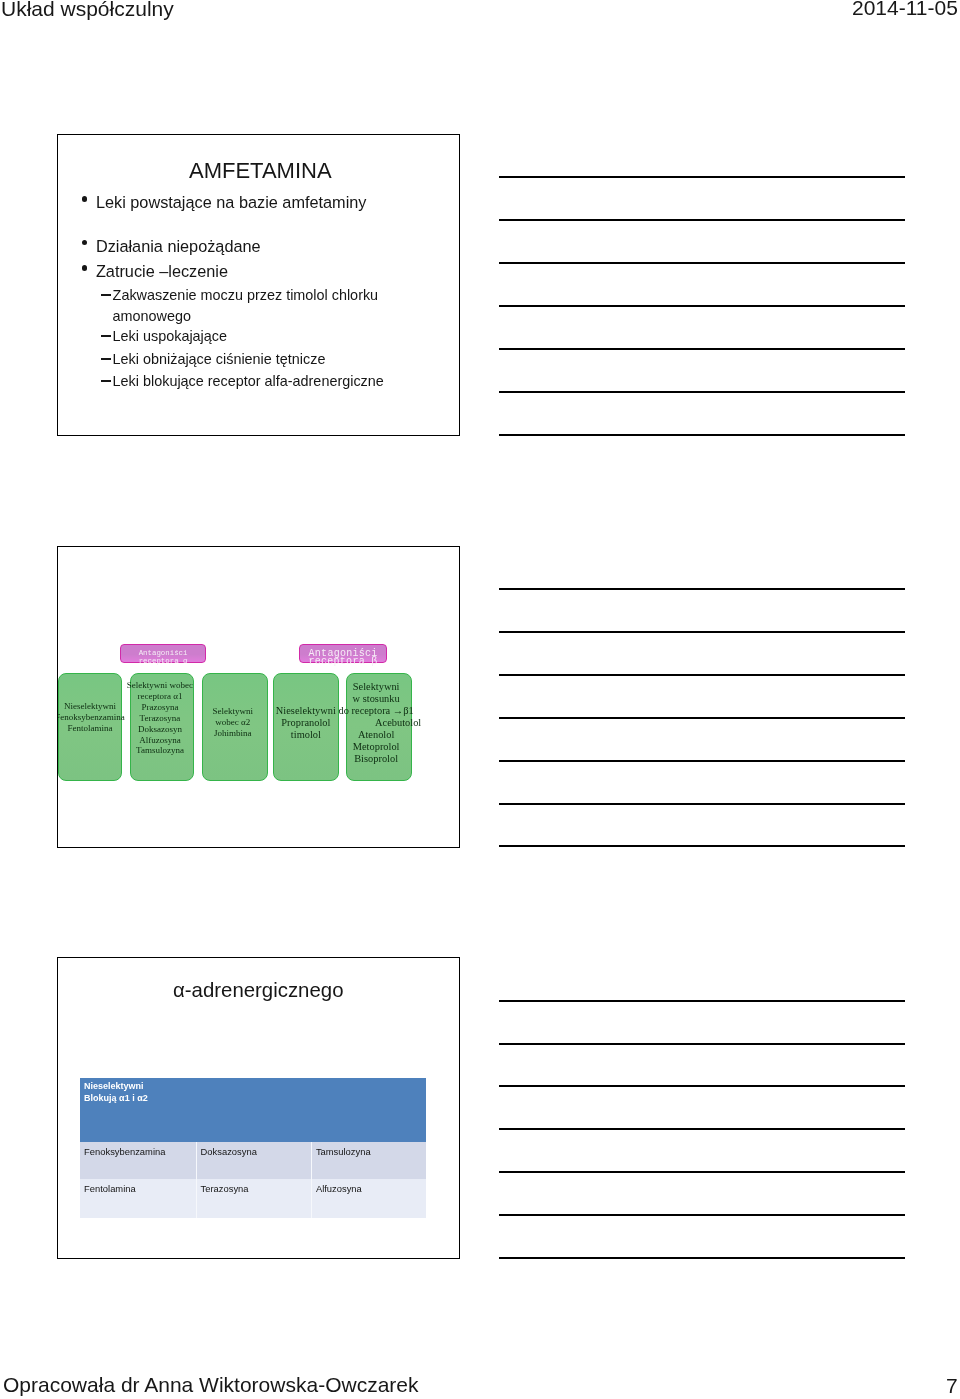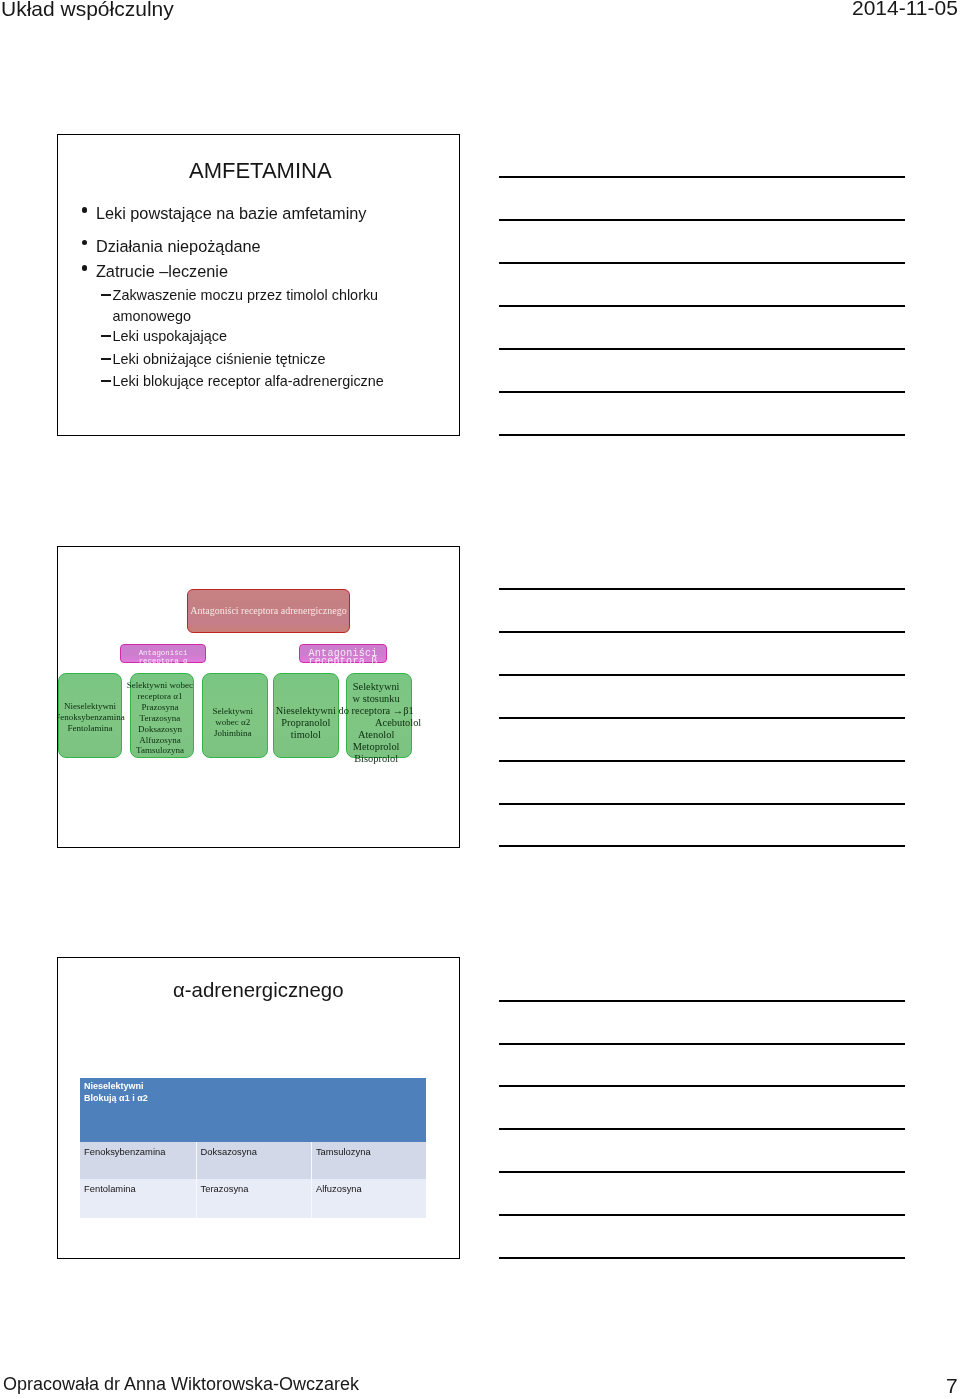--- a/index.html
+++ b/index.html
@@ -9,21 +9,21 @@
        font-family:"Liberation Sans",sans-serif;color:#000;overflow:hidden;}
   .page{position:absolute;inset:0;}
 
   
   #hdr-title{position:absolute;left:1px;top:-2.2px;font-size:21px;line-height:21px;color:#181818;
              white-space:nowrap;}
   #hdr-date{position:absolute;left:852px;top:-2.6px;font-size:21px;line-height:21px;color:#181818;
             white-space:nowrap;}
 
   
-  #ftr-author{position:absolute;left:3px;top:1373.8px;font-size:18px;line-height:21px;color:#181818;white-space:nowrap;}
+  #ftr-author{position:absolute;left:3px;top:1373.8px;font-size:21px;line-height:21px;color:#181818;white-space:nowrap;}
   #ftr-page{position:absolute;left:946px;top:1374.5px;font-size:21px;line-height:21px;color:#181818;}
 
   
   .slide{position:absolute;left:57px;width:402.5px;height:302px;border:1.5px solid #000;
          box-sizing:border-box;background:#fff;}
   #slide1{top:134px;}
   #slide2{top:546px;}
   #slide3{top:957px;}
 
   
@@ -54,21 +54,21 @@
          box-sizing:border-box;border:1.8px solid #bf2520;border-radius:6px;
          background:linear-gradient(180deg,#c88183 0%,#c48081 35%,#c57e8a 78%,#c88078 100%);}
   .n-red span{position:absolute;left:0;right:0;top:16.1px;text-align:center;
               font-family:"Liberation Serif",serif;font-size:10px;line-height:10px;color:#f7e7e7;}
   .n-pink{position:absolute;top:97.2px;height:18.8px;box-sizing:border-box;
           border:1.5px solid #d12aa8;border-radius:4px;
           background:linear-gradient(180deg,#cd7dcd 0%,#cd7dcd 55%,#e17ddc 100%);}
   .n-pink span{position:absolute;left:0;right:0;top:5.3px;text-align:center;
                font-family:Liberation Mono, monospace;font-size:7.4px;line-height:7.4px;color:#f6ecf6;}
   .n-pink.beta span{font-size:10px;letter-spacing:0.28px;text-indent:0.28px;}
-  .n-grn{position:absolute;top:125.9px;height:85px;box-sizing:border-box;
+  .n-grn{position:absolute;top:125.9px;height:108px;box-sizing:border-box;
          border:1.5px solid #35b44a;border-radius:8px;
          background:linear-gradient(180deg,#78c682 0%,#80c683 48%,#7cc382 100%);}
   .n-grn .tx{position:absolute;left:-22px;right:-22px;text-align:center;
              font-family:"Liberation Serif",serif;font-size:9px;line-height:11.1px;color:#0d2d11;
              white-space:nowrap;}
   .n-grn.big .tx{font-size:10.4px;}
   .n-grn.off2 .tx{margin-left:-4px;}
   .n-grn.off25 .tx{margin-left:-5px;}
 
   
@@ -81,21 +81,21 @@
 </head>
 <body>
 
 <div class="page">
   <div id="hdr-title">Układ współczulny</div>
   <div id="hdr-date">2014-11-05</div>
 
   <div class="slide" id="slide1">
     <div id="s1-title">AMFETAMINA</div>
 
-    <div class="s1-b" style="left:37.9px;top:70px">
+    <div class="s1-b" style="left:37.9px;top:59px">
       <span class="dot">•</span>
       <span>Leki powstające na bazie amfetaminy</span>
     </div>
     <div class="s1-b" style="left:37.9px;top:102.5px">
       <span class="dot">•</span>
       <span>Działania niepożądane</span>
     </div>
     <div class="s1-b" style="left:37.9px;top:127.8px">
       <span class="dot">•</span>
       <span>Zatrucie –leczenie</span>
@@ -116,23 +116,20 @@
       <span class="dash">–</span>
       <span>Leki obniżające ciśnienie tętnicze</span>
     </div>
     <div class="s1-s" style="left:54.6px;top:238.7px">
       <span class="dash">–</span>
       <span>Leki blokujące receptor alfa-adrenergiczne</span>
     </div>
   </div>
   <div class="slide" id="slide2">
     <div class="dg">
-      <div class="n-red">
-        <span>Antagoniści receptora adrenergicznego</span>
-      </div>
       <div class="n-pink" style="left:62px;width:86.2px">
         <span>Antagoniści receptora α</span>
       </div>
       <div class="n-pink beta" style="left:241.4px;width:87.2px">
         <span>Antagoniści receptora β</span>
       </div>
       <div class="n-grn" style="left:-0.1px;width:64.1px">
           <div class="tx" style="top: 27.1px;">Nieselektywni</div>
           <div class="tx" style="top: 38.3px;">Fenoksybenzamina</div>
           <div class="tx" style="top: 49.5px;">Fentolamina</div>

